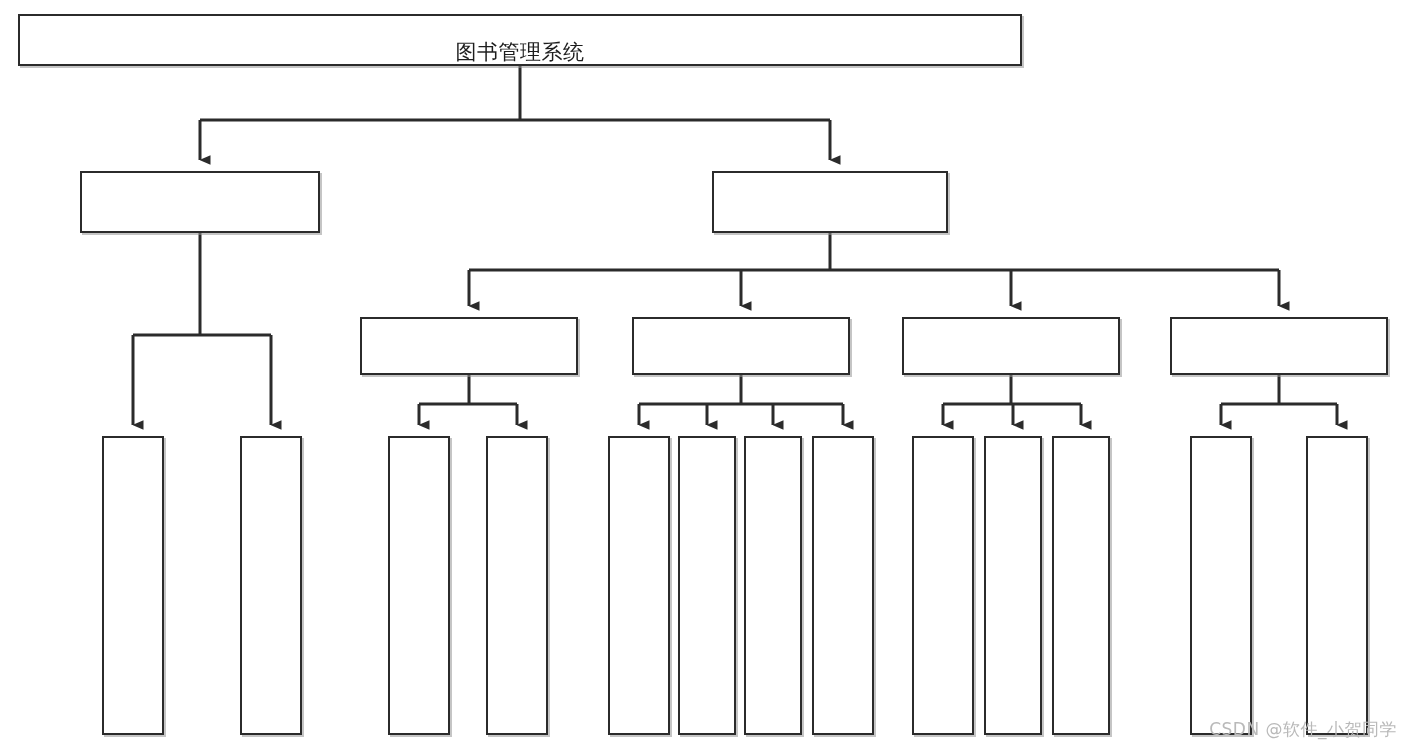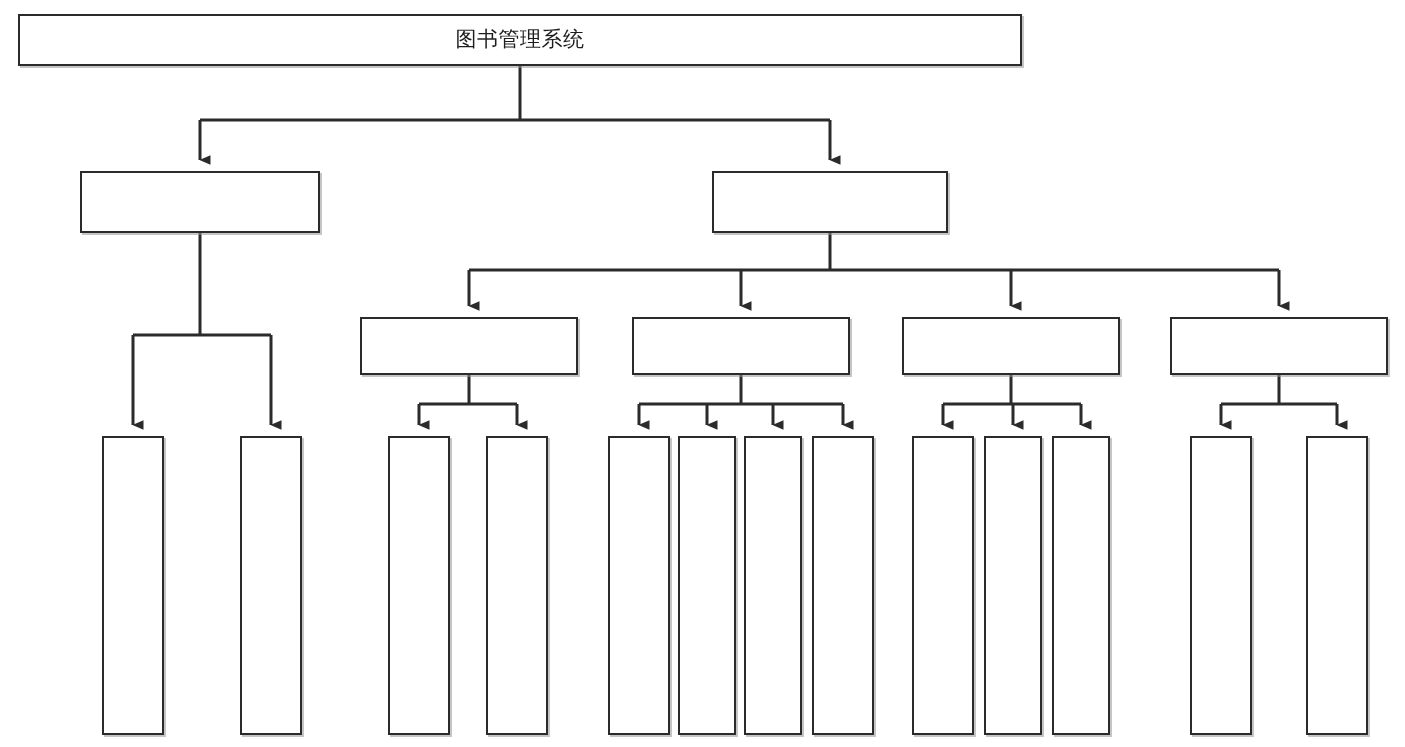--- a/index.html
+++ b/index.html
@@ -25,21 +25,21 @@
     height: 747px;
     pointer-events: none;
   }
   .node {
     position: absolute;
     box-sizing: border-box;
     background: #ffffff;
     border: 2px solid #2b2b2b;
     box-shadow: 2px 2px 0 rgba(150,150,150,0.55);
     display: flex;
-    align-items: center;
+    align-items: flex-end;
     justify-content: center;
     color: #1d1d1d;
   }
   .node.horiz {
     font-size: 21px;
     line-height: 1.1;
     letter-spacing: 0.5px;
     white-space: nowrap;
   }
   .node.vert {
@@ -171,13 +171,14 @@
         <span class="vlabel"></span>
       </div>
       <div class="node vert" style="left: 1190px; top: 436px; width: 62px; height: 299px;">
         <span class="vlabel"></span>
       </div>
       <div class="node vert" style="left: 1306px; top: 436px; width: 62px; height: 299px;">
         <span class="vlabel"></span>
       </div>
     </div>
 
+  <div class="watermark">CSDN @软件_小贺同学</div>
 </div>
 
 </body></html>

